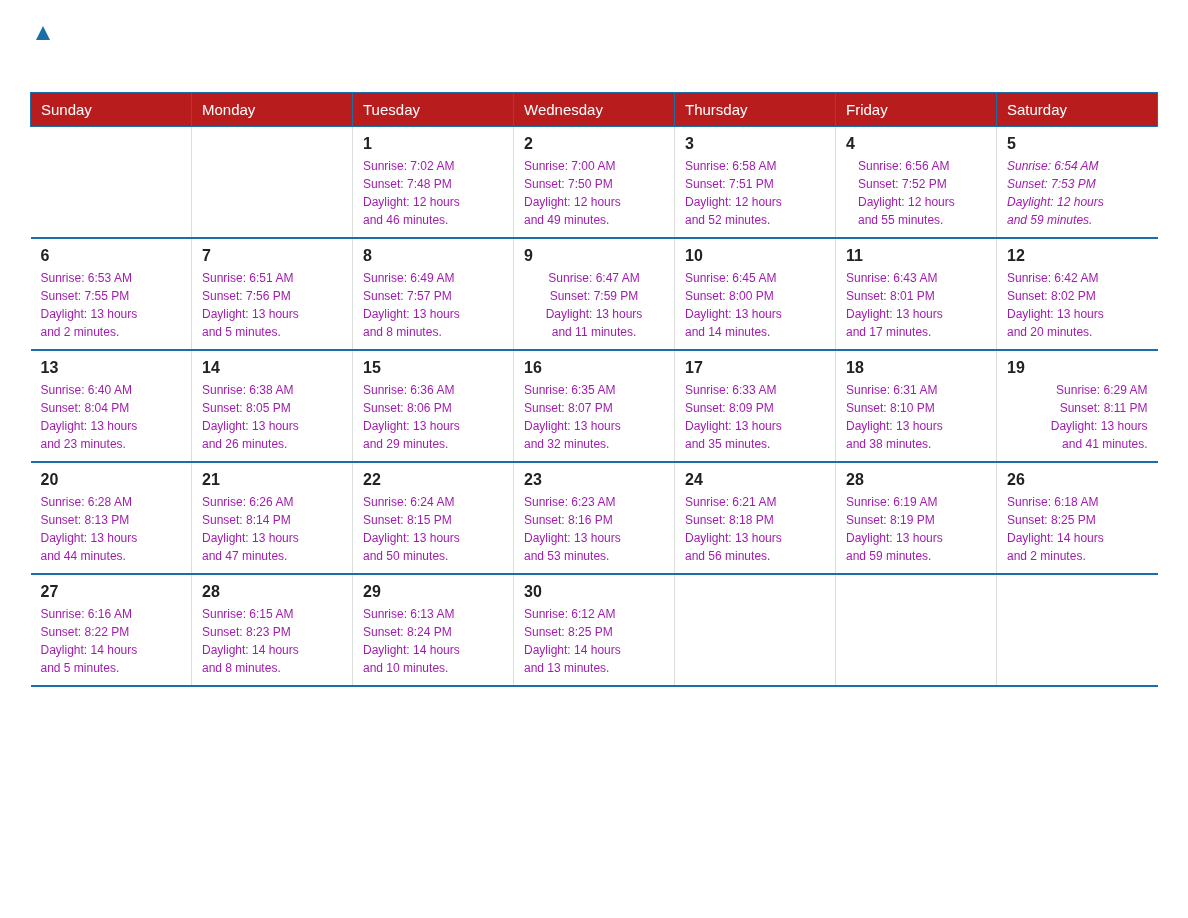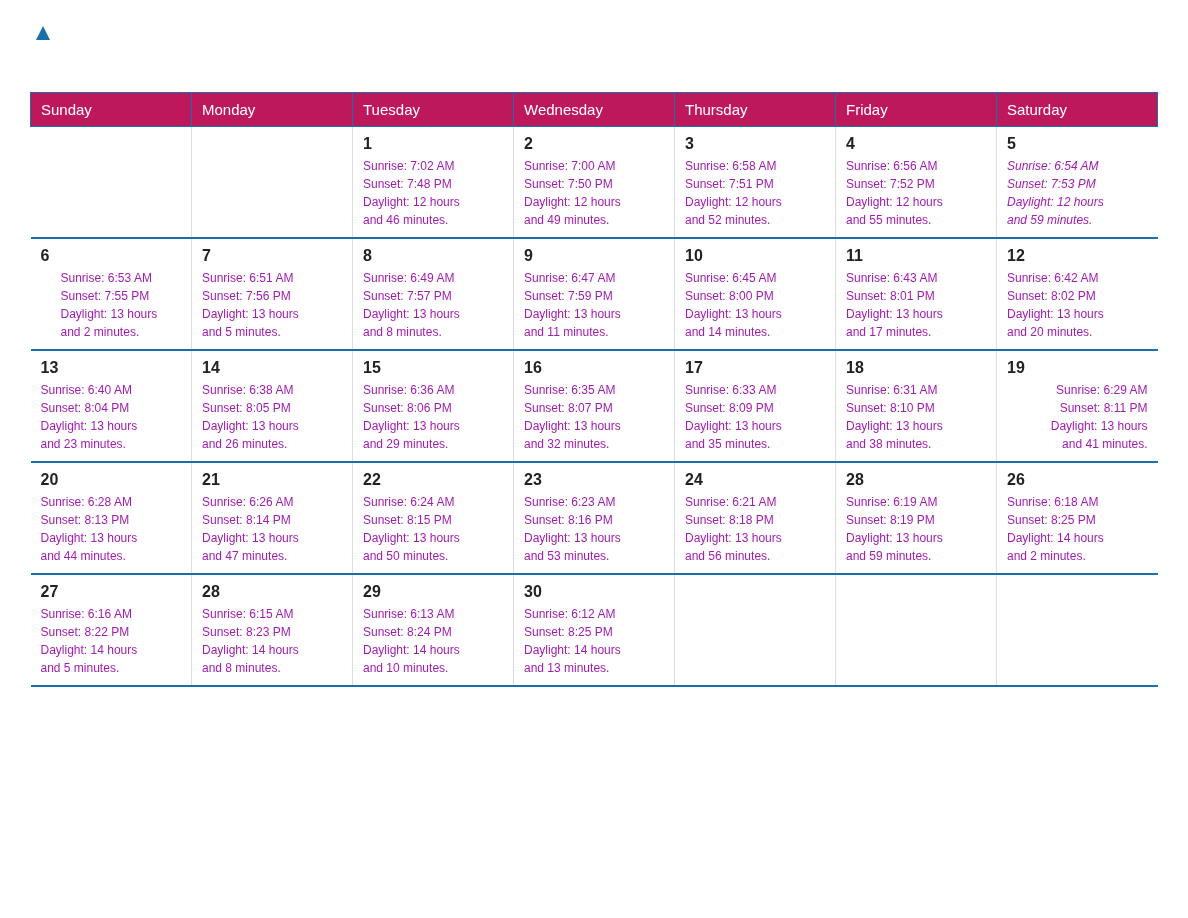--- a/index.html
+++ b/index.html
@@ -37,21 +37,21 @@
     .location-title {
       font-size: 22px;
       color: #333;
       margin-top: 4px;
     }
     table {
       width: 100%;
       border-collapse: collapse;
     }
     thead tr {
-      background-color: #be185d;
+      background-color: #b91c1c;
     }
     thead th {
       color: #fff;
       font-size: 15px;
       font-weight: normal;
       padding: 8px 10px;
       text-align: left;
       border: 1px solid #1a6fa8;
     }
     tbody tr {
@@ -138,58 +138,58 @@
         </td>
         <td>
           <span class="day-number">3</span>
           <div class="day-info" style="white-space: pre-line;">Sunrise: 6:58 AM
 Sunset: 7:51 PM
 Daylight: 12 hours
 and 52 minutes.</div>
         </td>
         <td>
           <span class="day-number">4</span>
-          <div class="day-info" style="white-space: pre-line;">Sunrise: 6:56 AM
+          <div class="day-info" style="white-space: pre-line; margin-left: 12px;">Sunrise: 6:56 AM
 Sunset: 7:52 PM
 Daylight: 12 hours
 and 55 minutes.</div>
         </td>
         <td>
           <span class="day-number">5</span>
           <div class="day-info" style="white-space: pre-line; font-style: italic;">Sunrise: 6:54 AM
 Sunset: 7:53 PM
 Daylight: 12 hours
 and 59 minutes.</div>
         </td>
       </tr>
       <tr>
         <td>
           <span class="day-number">6</span>
-          <div class="day-info" style="white-space: pre-line; margin-left: 20px;">Sunrise: 6:53 AM
+          <div class="day-info" style="white-space: pre-line;">Sunrise: 6:53 AM
 Sunset: 7:55 PM
 Daylight: 13 hours
 and 2 minutes.</div>
         </td>
         <td>
           <span class="day-number">7</span>
           <div class="day-info" style="white-space: pre-line;">Sunrise: 6:51 AM
 Sunset: 7:56 PM
 Daylight: 13 hours
 and 5 minutes.</div>
         </td>
         <td>
           <span class="day-number">8</span>
           <div class="day-info" style="white-space: pre-line;">Sunrise: 6:49 AM
 Sunset: 7:57 PM
 Daylight: 13 hours
 and 8 minutes.</div>
         </td>
         <td>
           <span class="day-number">9</span>
-          <div class="day-info" style="white-space: pre-line;">Sunrise: 6:47 AM
+          <div class="day-info" style="white-space: pre-line; text-align: center;">Sunrise: 6:47 AM
 Sunset: 7:59 PM
 Daylight: 13 hours
 and 11 minutes.</div>
         </td>
         <td>
           <span class="day-number">10</span>
           <div class="day-info" style="white-space: pre-line;">Sunrise: 6:45 AM
 Sunset: 8:00 PM
 Daylight: 13 hours
 and 14 minutes.</div>

